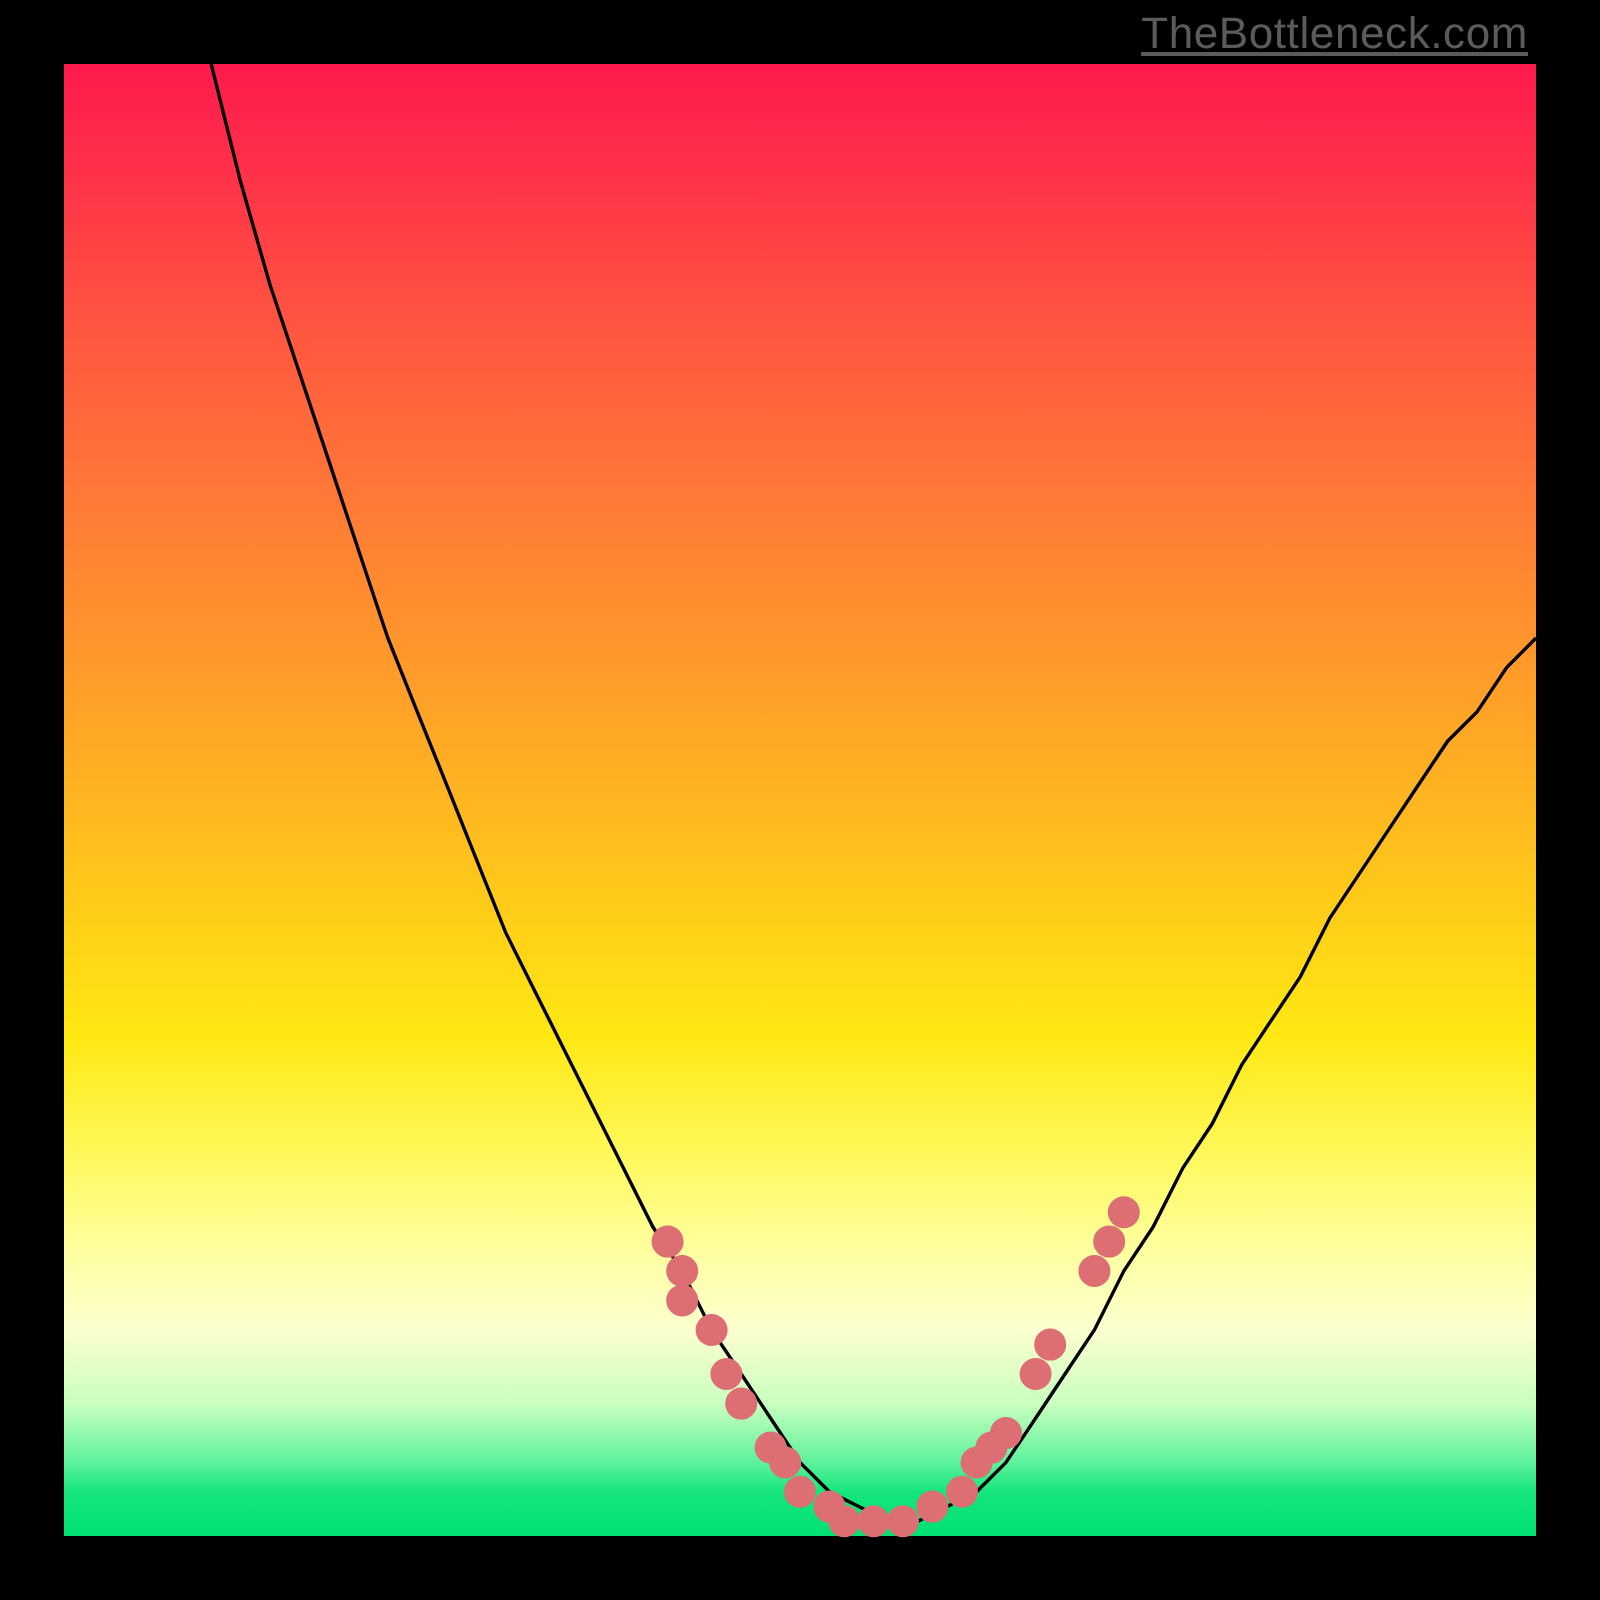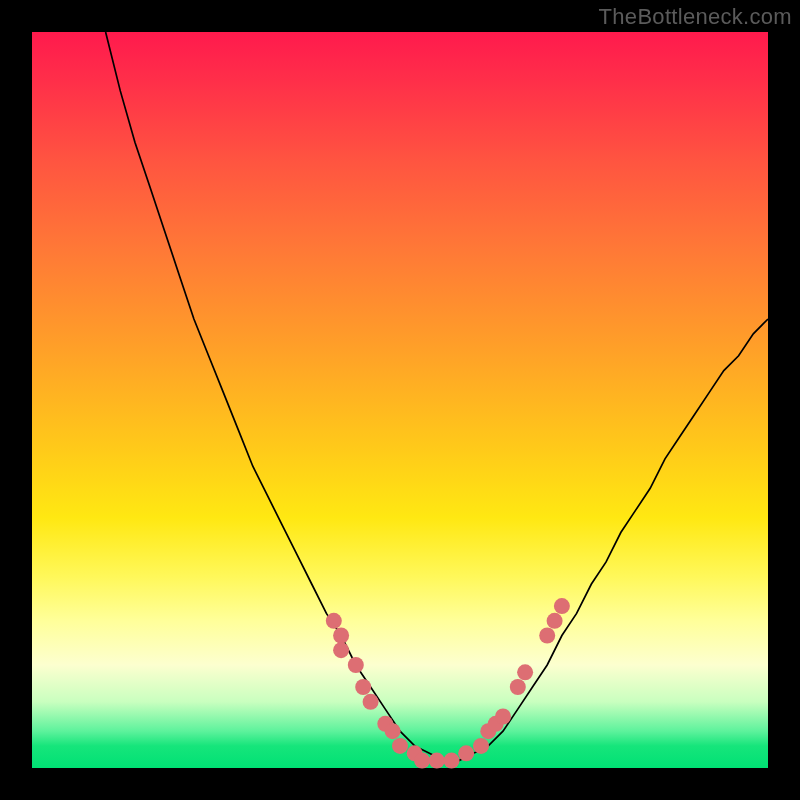--- a/index.html
+++ b/index.html
@@ -13,27 +13,28 @@
   }
   .outer {
     position: relative;
     width: 800px;
     height: 800px;
     background: #000;
   }
   .watermark {
     position: absolute;
     top: 4px;
-    right: 8px;
+    right: 36px;
     color: #5b5b5b;
     font-size: 22px;
     font-weight: 500;
     letter-spacing: 0.3px;
     z-index: 10;
     user-select: none;
+    text-decoration: underline;
   }
   .plot-area {
     position: absolute;
     left: 32px;
     top: 32px;
     width: 736px;   
     height: 736px;
     background: linear-gradient(to bottom,
       #ff1a4d 0%,
       #ff3049 7%,

